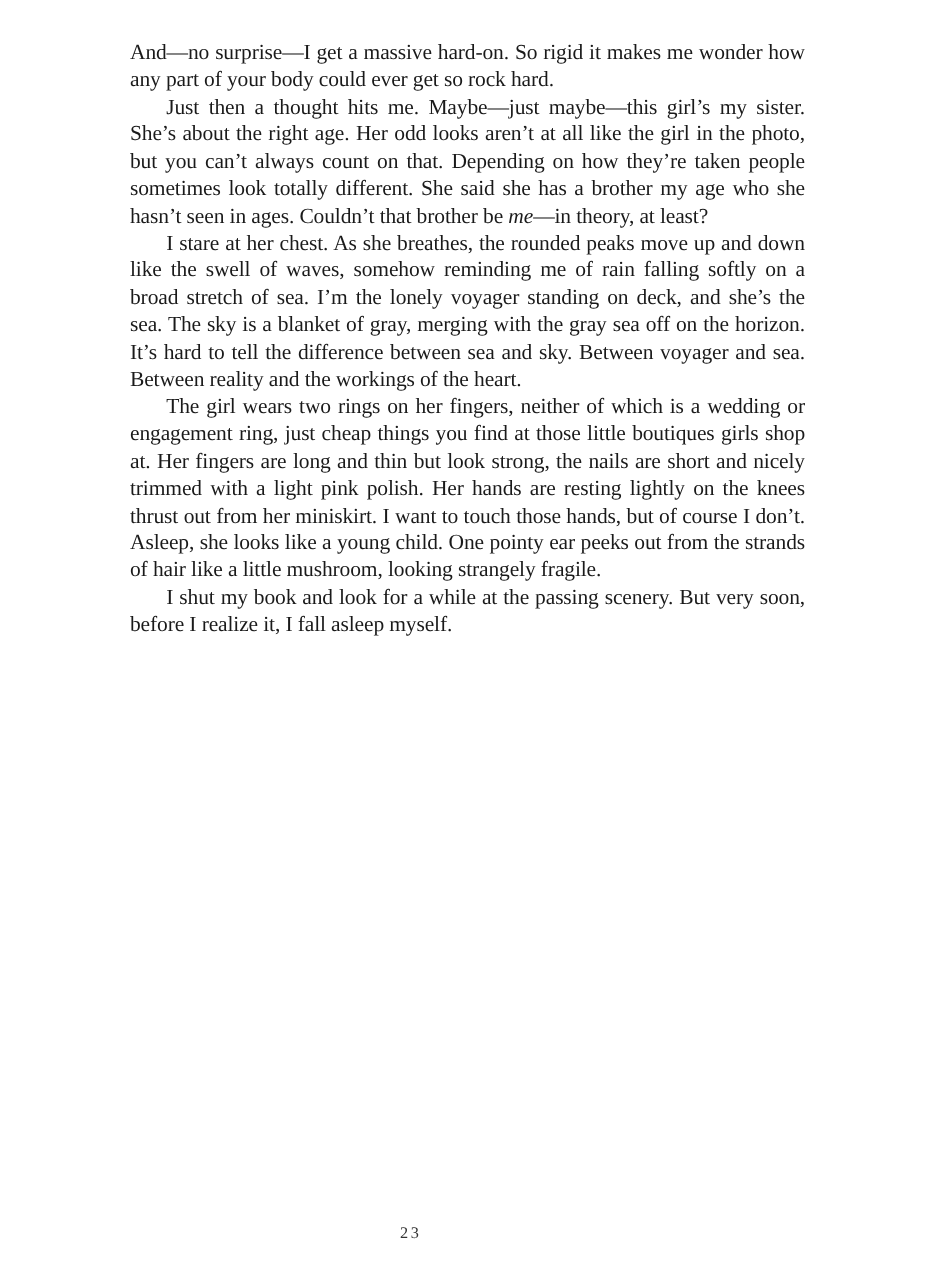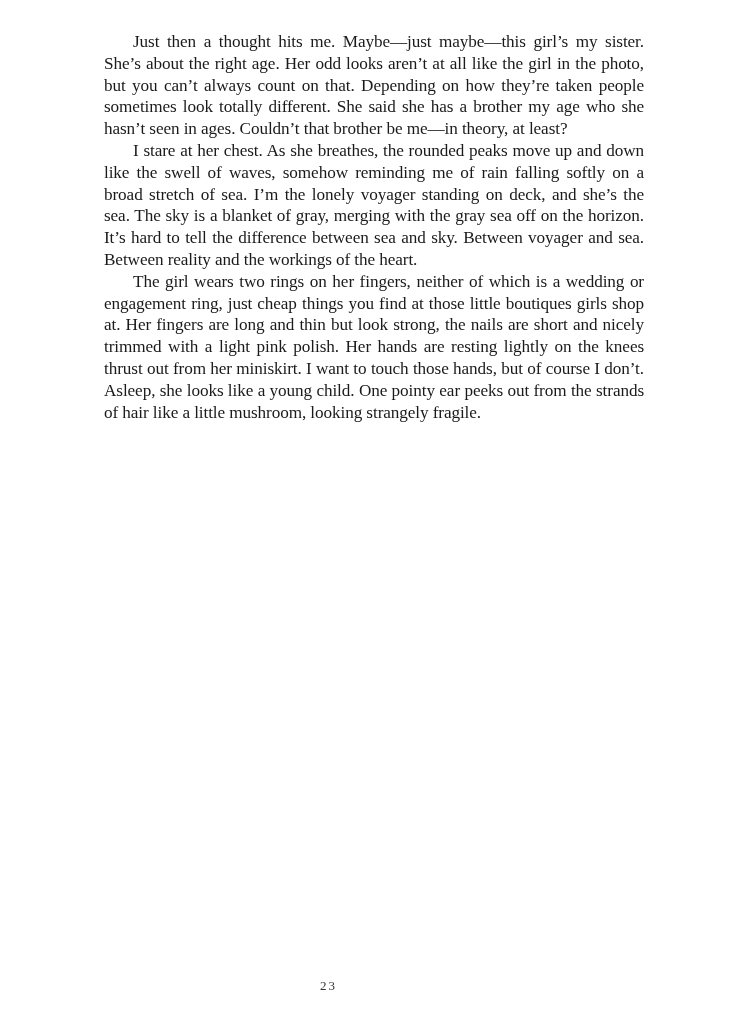--- a/index.html
+++ b/index.html
@@ -27,40 +27,47 @@
     }
     .para {
       margin: 0;
       text-indent: 29px;
       hyphens: none;
     }
     .para.continued {
       text-indent: 0;
     }
     .para .seg-em {
+      font-style: italic;
     }
     .page-number {
       position: absolute;
       left: 0;
       width: 657px;
       top: 978px;
       text-align: center;
       font-size: 13px;
       letter-spacing: 2px;
       color: #333333;
     }
   </style>
 </head>
 <body>
 
 <main class="page-body">
+  <p class="para continued">
+    <span>And—no surprise—I get a massive hard-on. So rigid it makes me wonder how any part of your body could ever get so rock hard.</span>
+  </p>
   <p class="para">
     <span>Just then a thought hits me. Maybe—just maybe—this girl’s my sister. She’s about the right age. Her odd looks aren’t at all like the girl in the photo, but you can’t always count on that. Depending on how they’re taken people sometimes look totally different. She said she has a brother my age who she hasn’t seen in ages. Couldn’t that brother be </span><span class="seg-em">me</span><span>—in theory, at least?</span>
   </p>
   <p class="para">
     <span>I stare at her chest. As she breathes, the rounded peaks move up and down like the swell of waves, somehow reminding me of rain falling softly on a broad stretch of sea. I’m the lonely voyager standing on deck, and she’s the sea. The sky is a blanket of gray, merging with the gray sea off on the horizon. It’s hard to tell the difference between sea and sky. Between voyager and sea. Between reality and the workings of the heart.</span>
   </p>
   <p class="para">
     <span>The girl wears two rings on her fingers, neither of which is a wedding or engagement ring, just cheap things you find at those little boutiques girls shop at. Her fingers are long and thin but look strong, the nails are short and nicely trimmed with a light pink polish. Her hands are resting lightly on the knees thrust out from her miniskirt. I want to touch those hands, but of course I don’t. Asleep, she looks like a young child. One pointy ear peeks out from the strands of hair like a little mushroom, looking strangely fragile.</span>
   </p>
+  <p class="para">
+    <span>I shut my book and look for a while at the passing scenery. But very soon, before I realize it, I fall asleep myself.</span>
+  </p>
 </main>
 
 <div class="page-number">23</div>
 
 </body></html>

